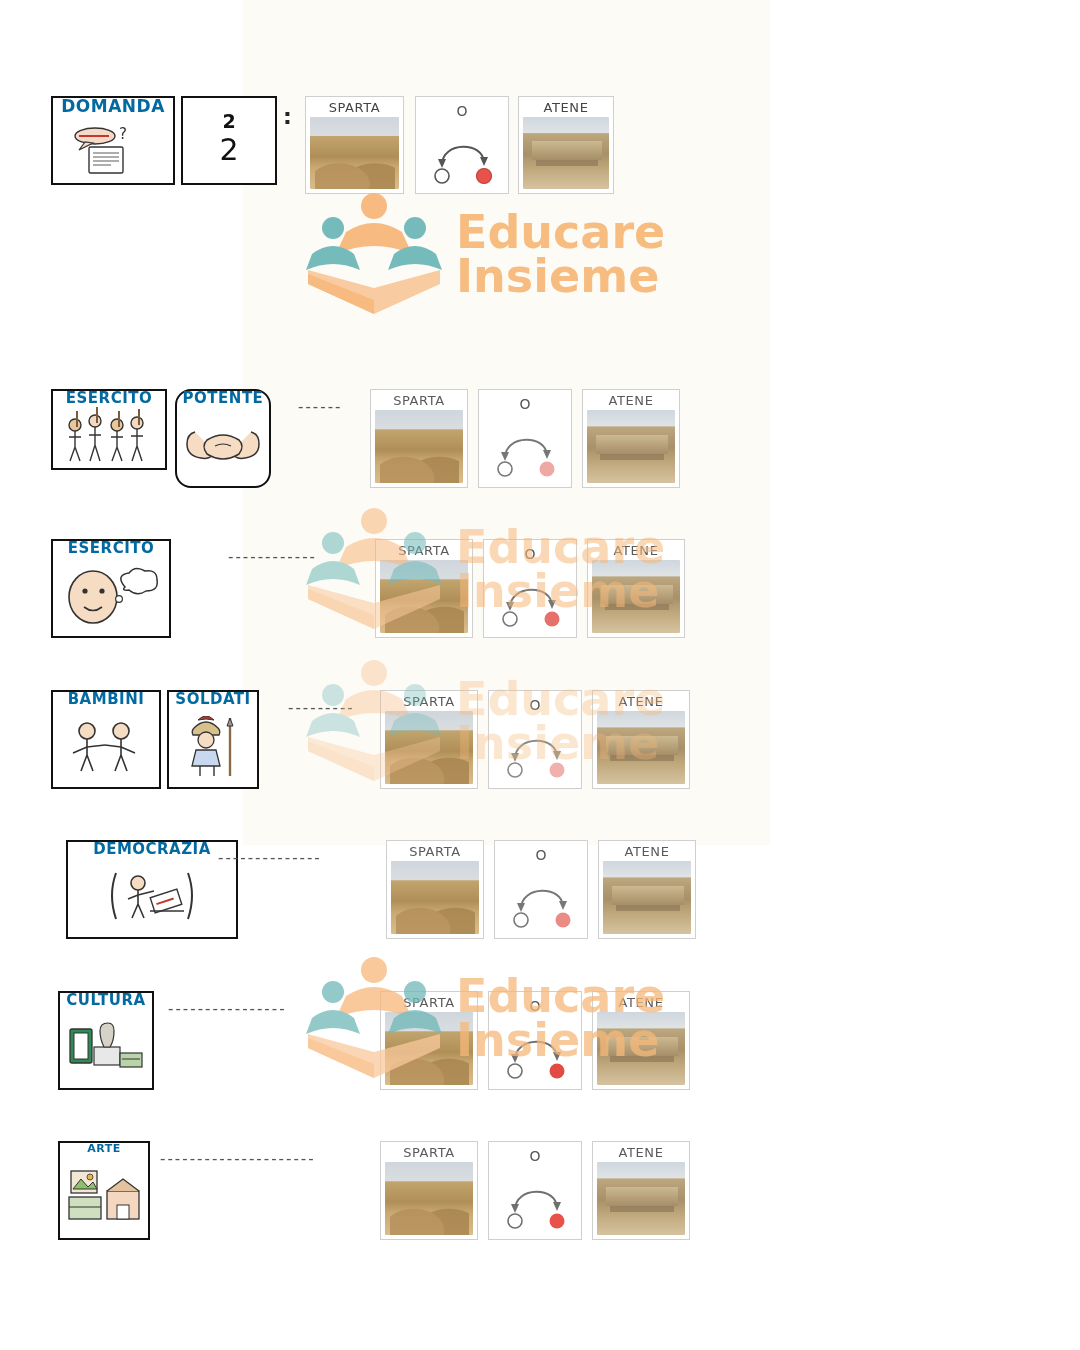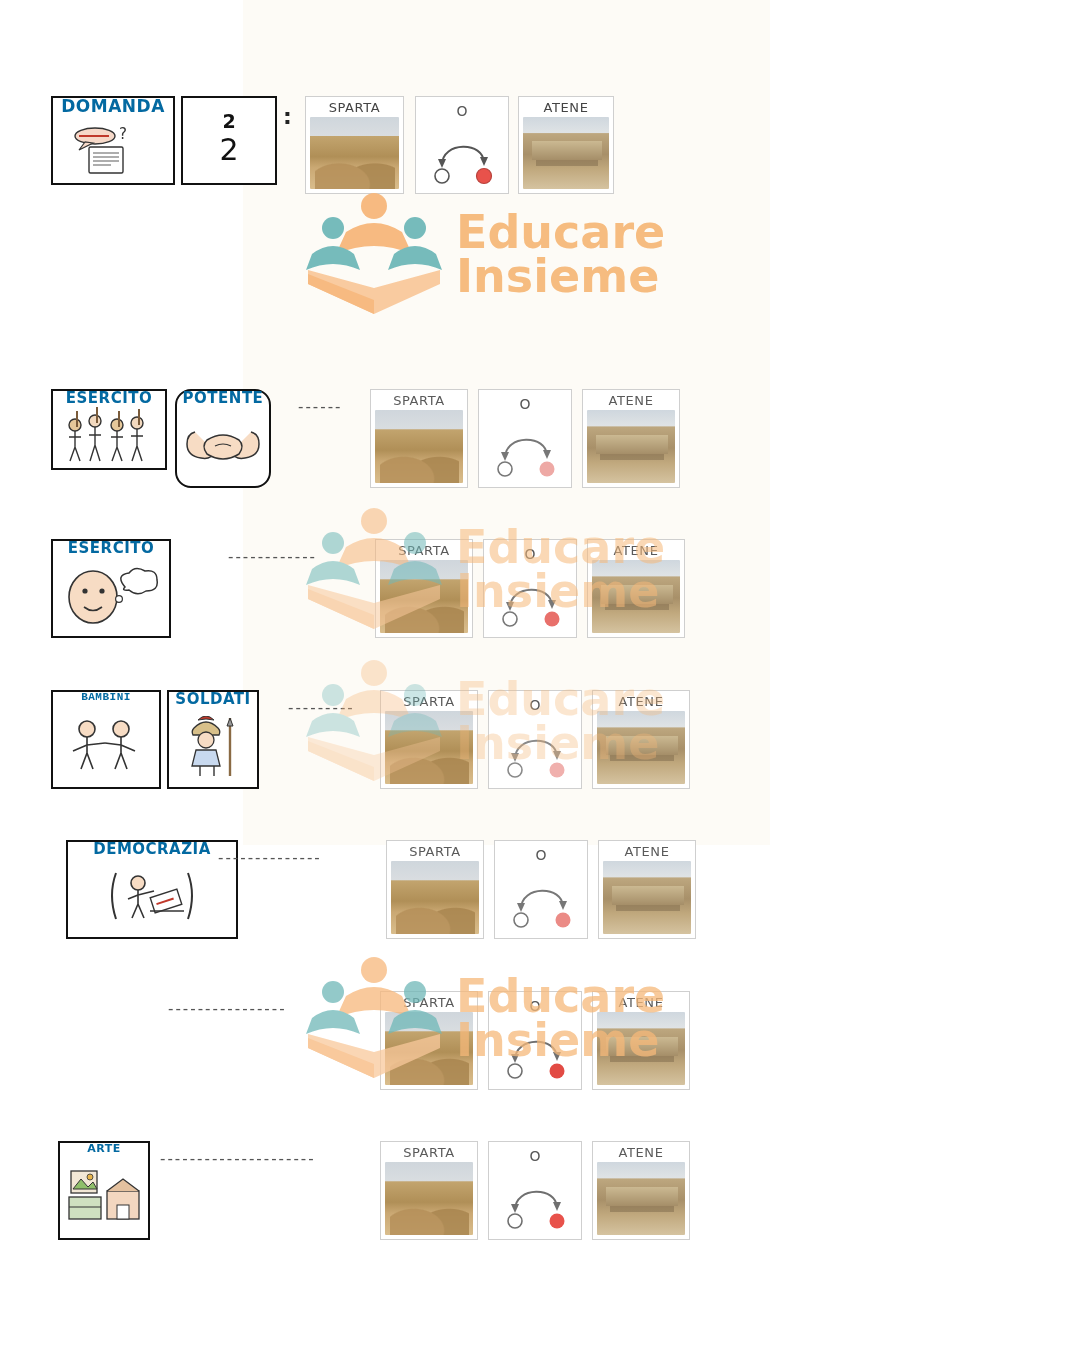--- a/index.html
+++ b/index.html
@@ -318,21 +318,21 @@
         <circle cx="68" cy="57" r="7.5" fill="#e8706b"></circle>
       </svg>
     </div>
   </div>
   <div class="photo-card" style="left:587px; top:539px; width:98px; height:99px;">
     <div class="cap">ATENE</div>
     <div class="pic atene"></div>
   </div>
 
   <div class="card" style="left:51px; top:690px; width:110px; height:99px;">
-    <div class="cap" style="font-size:11px;font-family:Liberation Mono, monospace;">BAMBINI</div>
+    <div class="cap" style="font-size:15px;">BAMBINI</div>
     <div class="art">
       <svg width="94" height="60" viewBox="0 0 94 60">
         <g stroke="#333" stroke-width="1.6" fill="none">
           <circle cx="28" cy="14" r="8" fill="#f7dcc4"></circle>
           <path d="M28 22 v16 M28 30 L46 28 M28 30 L14 36 M28 38 l-6 16 M28 38 l6 16"></path>
           <circle cx="62" cy="14" r="8" fill="#f7dcc4"></circle>
           <path d="M62 22 v16 M62 30 L46 28 M62 30 L76 36 M62 38 l-6 16 M62 38 l6 16"></path>
         </g>
       </svg>
     </div>
@@ -409,20 +409,33 @@
         <circle cx="26" cy="57" r="7" fill="#fff" stroke="#777" stroke-width="1.6"></circle>
         <circle cx="68" cy="57" r="7.5" fill="#eb8b86"></circle>
       </svg>
     </div>
   </div>
   <div class="photo-card" style="left:598px; top:840px; width:98px; height:99px;">
     <div class="cap">ATENE</div>
     <div class="pic atene"></div>
   </div>
 
+  <div class="card" style="left:58px; top:991px; width:96px; height:99px;">
+    <div class="cap" style="font-size:15px;">CULTURA</div>
+    <div class="art">
+      <svg width="84" height="62" viewBox="0 0 84 62">
+        <rect x="6" y="12" width="22" height="34" rx="2" fill="#2e8b57" stroke="#333" stroke-width="1.3"></rect>
+        <rect x="10" y="16" width="14" height="26" fill="#fff" stroke="#333" stroke-width="1"></rect>
+        <rect x="30" y="30" width="26" height="18" fill="#e8e8e8" stroke="#333" stroke-width="1.2"></rect>
+        <path d="M44 6 q6 0 6 8 q0 10 -4 16 h-6 q-4 -8 -4 -16 q0 -8 8 -8z" fill="#d7d2c8" stroke="#333" stroke-width="1.2"></path>
+        <rect x="56" y="36" width="22" height="14" fill="#b8d4a8" stroke="#333" stroke-width="1.2"></rect>
+        <path d="M58 42 h18" stroke="#333" stroke-width="1"></path>
+      </svg>
+    </div>
+  </div>
 
   <div class="dots" style="left:168px; top:1000px;">----------------</div>
 
   <div class="photo-card" style="left:380px; top:991px; width:98px; height:99px;">
     <div class="cap">SPARTA</div>
     <div class="pic sparta"></div>
   </div>
   <div class="choice-card" style="left:488px; top:991px; width:94px; height:99px;">
     <div class="cap">O</div>
     <div class="arrows">

